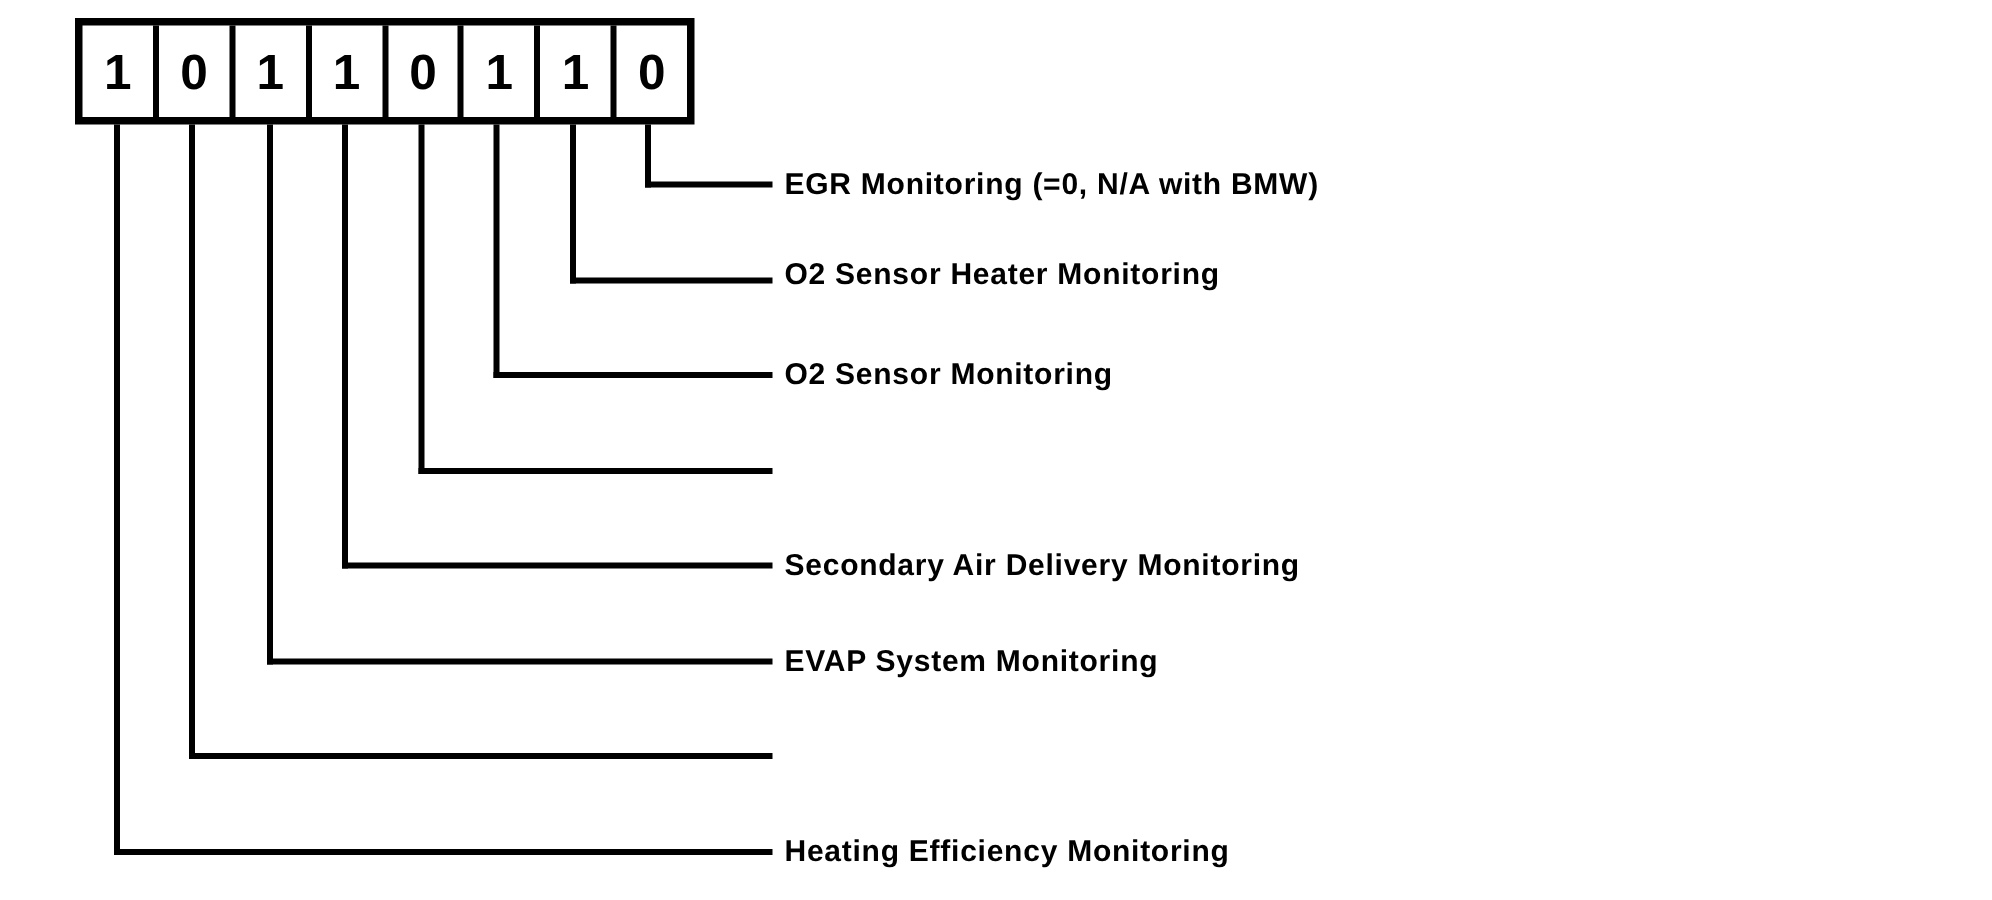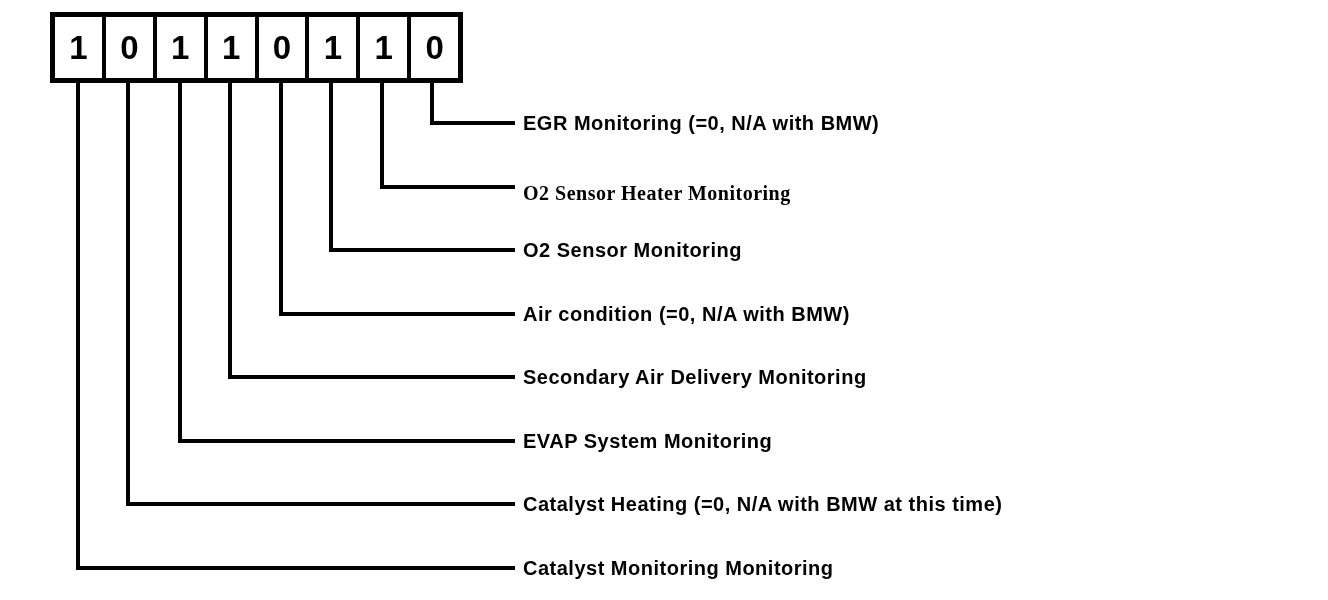--- a/index.html
+++ b/index.html
@@ -61,21 +61,21 @@
   .lbl {
     position: absolute;
     left: 523px;
     font-size: 20px;
     font-weight: bold;
     letter-spacing: 0.5px;
     line-height: 34px;
     white-space: nowrap;
   }
   .r0 { top: 106px; }
-  .r1 { top: 176px; font-family: Liberation Serif, serif; }
+  .r1 { top: 166px; }
   .r2 { top: 233px; text-align: right; }
   .r3 { top: 297px; }
   .r4 { top: 360px; }
   .r5 { top: 424px; }
   .r6 { top: 487px; }
   .r7 { top: 551px; }
 </style>
 </head>
 <body>
 
@@ -121,19 +121,17 @@
   <div class="vline v5"></div>
   <div class="hline h5"></div>
   <div class="vline v6"></div>
   <div class="hline h6"></div>
   <div class="vline v7"></div>
   <div class="hline h7"></div>
 
   <div class="lbl r0">EGR Monitoring (=0, N/A with BMW)</div>
   <div class="lbl r1">O2 Sensor Heater Monitoring</div>
   <div class="lbl r2">O2 Sensor Monitoring</div>
-  <div class="lbl r3">Air condition (=0, N/A with BMW)</div>
   <div class="lbl r5">EVAP System Monitoring</div>
   <div class="lbl r4">Secondary Air Delivery Monitoring</div>
-  <div class="lbl r6">Catalyst Heating (=0, N/A with BMW at this time)</div>
-  <div class="lbl r7">Catalyst Monitoring Monitoring</div>
+  <div class="lbl r7">Heating Efficiency Monitoring</div>
 
 </div>
 
 </body></html>

